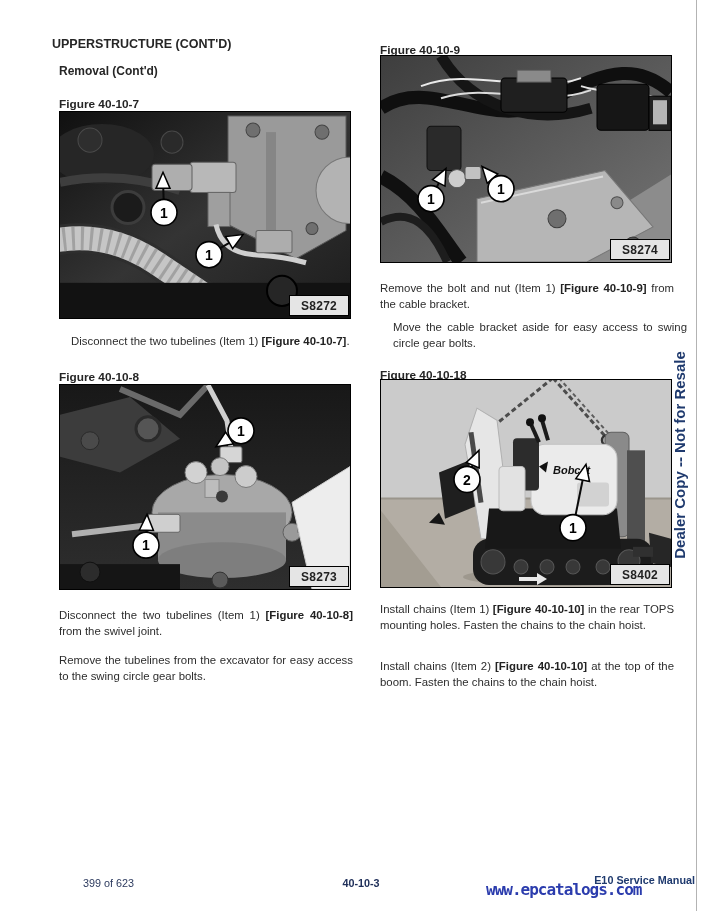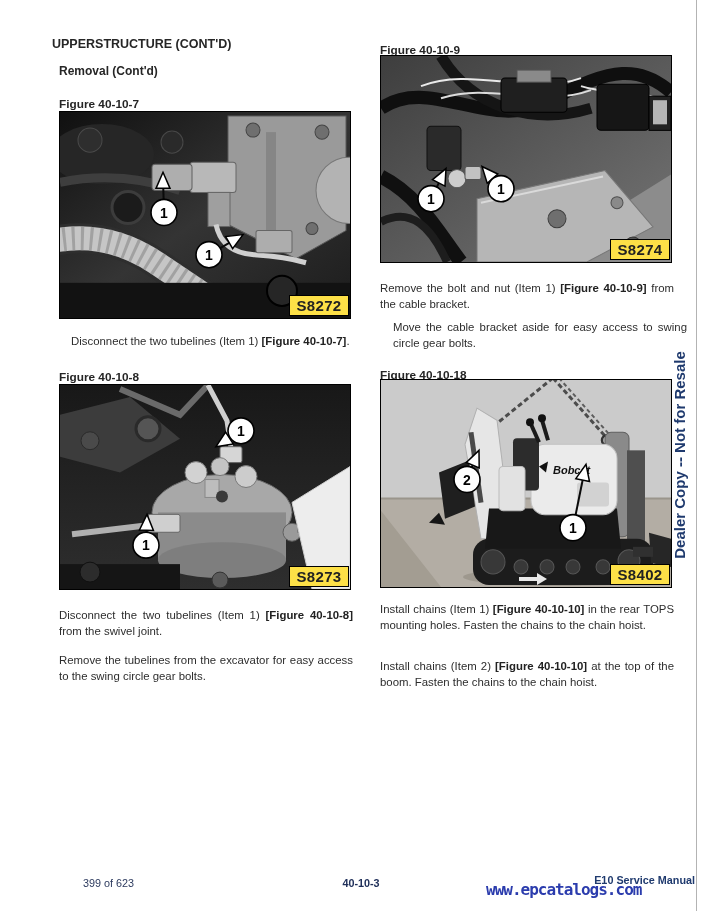--- a/index.html
+++ b/index.html
@@ -17,21 +17,21 @@
     color:#2d2d2d;margin:0;
   }
   .para b{font-weight:bold;color:#222;}
   .photo{
     width:292px;border:1.5px solid #000;box-sizing:border-box;
     background:#555;overflow:hidden;
   }
   .photo svg{display:block;width:100%;height:100%;}
   .plabel{
     position:absolute;right:1px;bottom:2px;width:58px;height:19px;
-    background:#fde047;border:1px solid #000;font-size:15px;font-weight:bold;
+    background:#e5e5e5;border:1px solid #000;font-size:12px;font-weight:bold;
     color:#222;display:flex;align-items:center;justify-content:center;
     letter-spacing:.3px;
   }
   
   .co{fill:#fff;stroke:#000;stroke-width:1.6;}
   .con{font:bold 14px "Liberation Sans",sans-serif;fill:#000;text-anchor:middle;}
   .aline{stroke:#0a0a0a;stroke-width:2;}
   .ahead{fill:#fff;stroke:#000;stroke-width:1.5;}
   .dealer{
     position:absolute;top:455px;left:679px;

